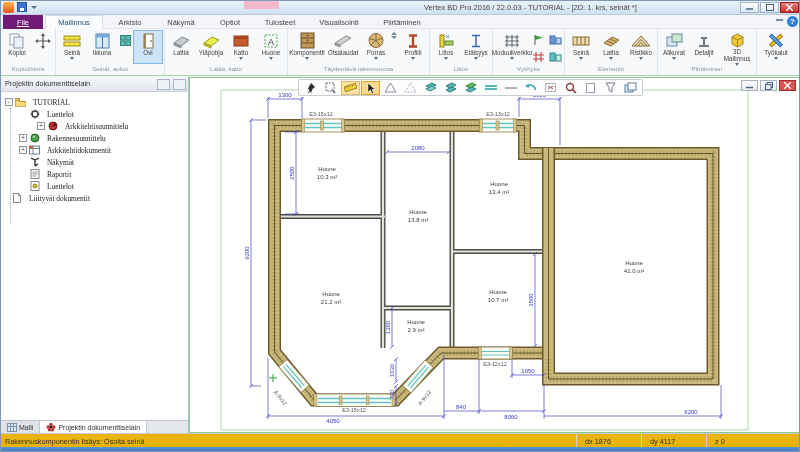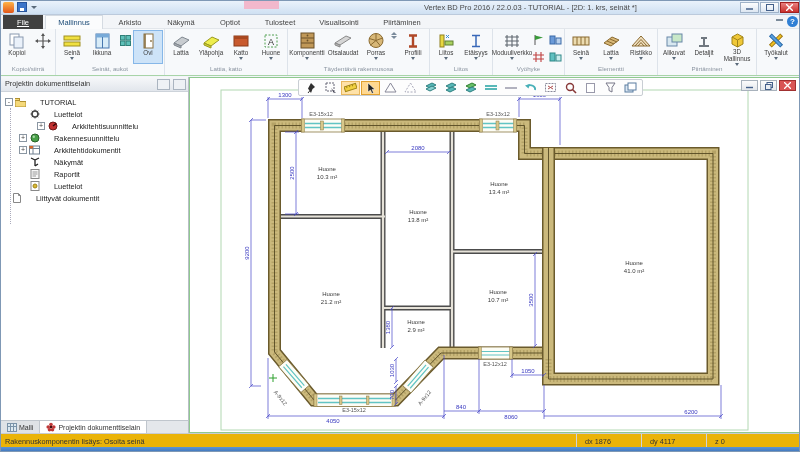--- a/index.html
+++ b/index.html
@@ -14,21 +14,21 @@
   .qat .caret{width:0;height:0;border-left:3px solid transparent;border-right:3px solid transparent;border-top:3px solid #5a6a7a;margin-left:2px;}
   .titletext{position:absolute;left:423px;top:2px;font-size:7.5px;color:#4a4a4a;white-space:nowrap;}
   .recdot{position:absolute;left:243px;top:0;width:35px;height:8px;background:#f2b8cc;}
   .winbtns{position:absolute;right:2px;top:1px;display:flex;gap:1px;}
   .wbtn{width:19px;height:11px;border:1px solid #9fb2c8;background:linear-gradient(#fdfdfe,#dde7f2);display:flex;align-items:center;justify-content:center;}
   .wbtn.close{background:linear-gradient(#e98080,#c9302c);border-color:#a02020;}
   .wbtn svg{display:block;}
   
   .tabrow{position:absolute;left:0;top:14px;width:800px;height:14px;background:#f3f5f8;border-bottom:1px solid #e2e6eb;}
   .rtab{position:absolute;top:0;height:14px;font-size:7.5px;color:#444;display:flex;align-items:center;justify-content:center;padding:0 8px;}
-  .rtab.file{background:#404040;color:#fff;text-decoration:underline;}
+  .rtab.file{background:#701a75;color:#fff;text-decoration:underline;}
   .rtab.active{background:#fbfcfd;border:1px solid #d5dbe2;border-bottom:none;color:#1f4e79;}
   .tabrow .ribmin{position:absolute;right:18px;top:4px;width:7px;height:5px;border-top:2px solid #7a8a9a;}
   .helpbadge{position:absolute;right:3px;top:1px;width:11px;height:11px;border-radius:50%;background:#2f7fd4;color:#fff;font-size:8px;font-weight:bold;text-align:center;line-height:11px;}
   
   .ribbon{position:absolute;left:0;top:28px;width:800px;height:47px;background:#f7f9fb;border-bottom:1px solid #a8d4a8;display:flex;}
   .rgroup{height:100%;display:flex;flex-direction:column;border-right:1px solid #dde3ea;padding:1px 1px 0 1px;}
   .rbtns{flex:1;display:flex;align-items:flex-start;}
   .rbtn{width:30px;height:34px;display:flex;flex-direction:column;align-items:center;padding-top:1px;border:1px solid transparent;}
   .rbtn.sel{background:#cde3f8;border-color:#86b7e8;}
   .rbtn .ric{height:17px;display:flex;align-items:center;}
@@ -43,21 +43,21 @@
   .spdn{border-top:3px solid #7a8a9a;}
   .minigrid{display:grid;grid-template-columns:16px 16px;grid-auto-rows:16px;gap:1px;margin-top:2px;}
   .mbtn{display:flex;align-items:center;justify-content:center;border:1px solid transparent;}
   
   .lpanel{position:absolute;left:0;top:76px;width:188px;height:343px;background:#fff;border-right:1px solid #b8bec6;}
   .lphead{height:15px;background:linear-gradient(#f7f8fa,#e2e6ec);border-bottom:1px solid #cdd3da;font-size:7.3px;color:#333;padding:2px 0 0 4px;position:relative;}
   .lphbtns{position:absolute;right:2px;top:2px;display:flex;gap:3px;}
   .lphbtn{width:13px;height:11px;border:1px solid #aab4c0;background:#eef1f5;}
   .tree{padding:4px 0 0 0;font-size:7.4px;color:#222;position:relative;}
   .trow{height:12px;display:flex;align-items:center;white-space:nowrap;}
-  .trow .lbl{margin-left:14px;}
+  .trow .lbl{margin-left:7px;font-family:Liberation Serif, serif;}
   .texp{width:8px;height:8px;border:1px solid #8a96a2;background:#fff;font-size:7px;line-height:6px;text-align:center;color:#444;margin-right:2px;flex:none;}
   .tspace{width:10px;flex:none;}
   .tico{width:11px;height:10px;flex:none;display:flex;align-items:center;justify-content:center;}
   .guide{position:absolute;left:9px;top:16px;height:116px;border-left:1px dotted #aab;}
   .ptabs{position:absolute;left:0;top:419px;width:188px;height:13px;background:#e4e7eb;border-top:1px solid #c0c6cd;border-right:1px solid #b8bec6;display:flex;font-size:7px;color:#333;}
   .ptab{display:flex;align-items:center;gap:2px;padding:0 6px;border-right:1px solid #c0c6cd;background:#dfe2e6;}
   .ptab.active{background:#fff;}
   
   .canvas{position:absolute;left:188px;top:76px;width:612px;height:356px;background:#fff;border:1px solid #8fc98f;}
   .ctoolbar{position:absolute;left:108px;top:1px;height:17px;background:#fdfdfd;border:1px solid #c9ced4;border-radius:2px;display:flex;align-items:center;padding:0 2px;gap:1px;z-index:5;}

